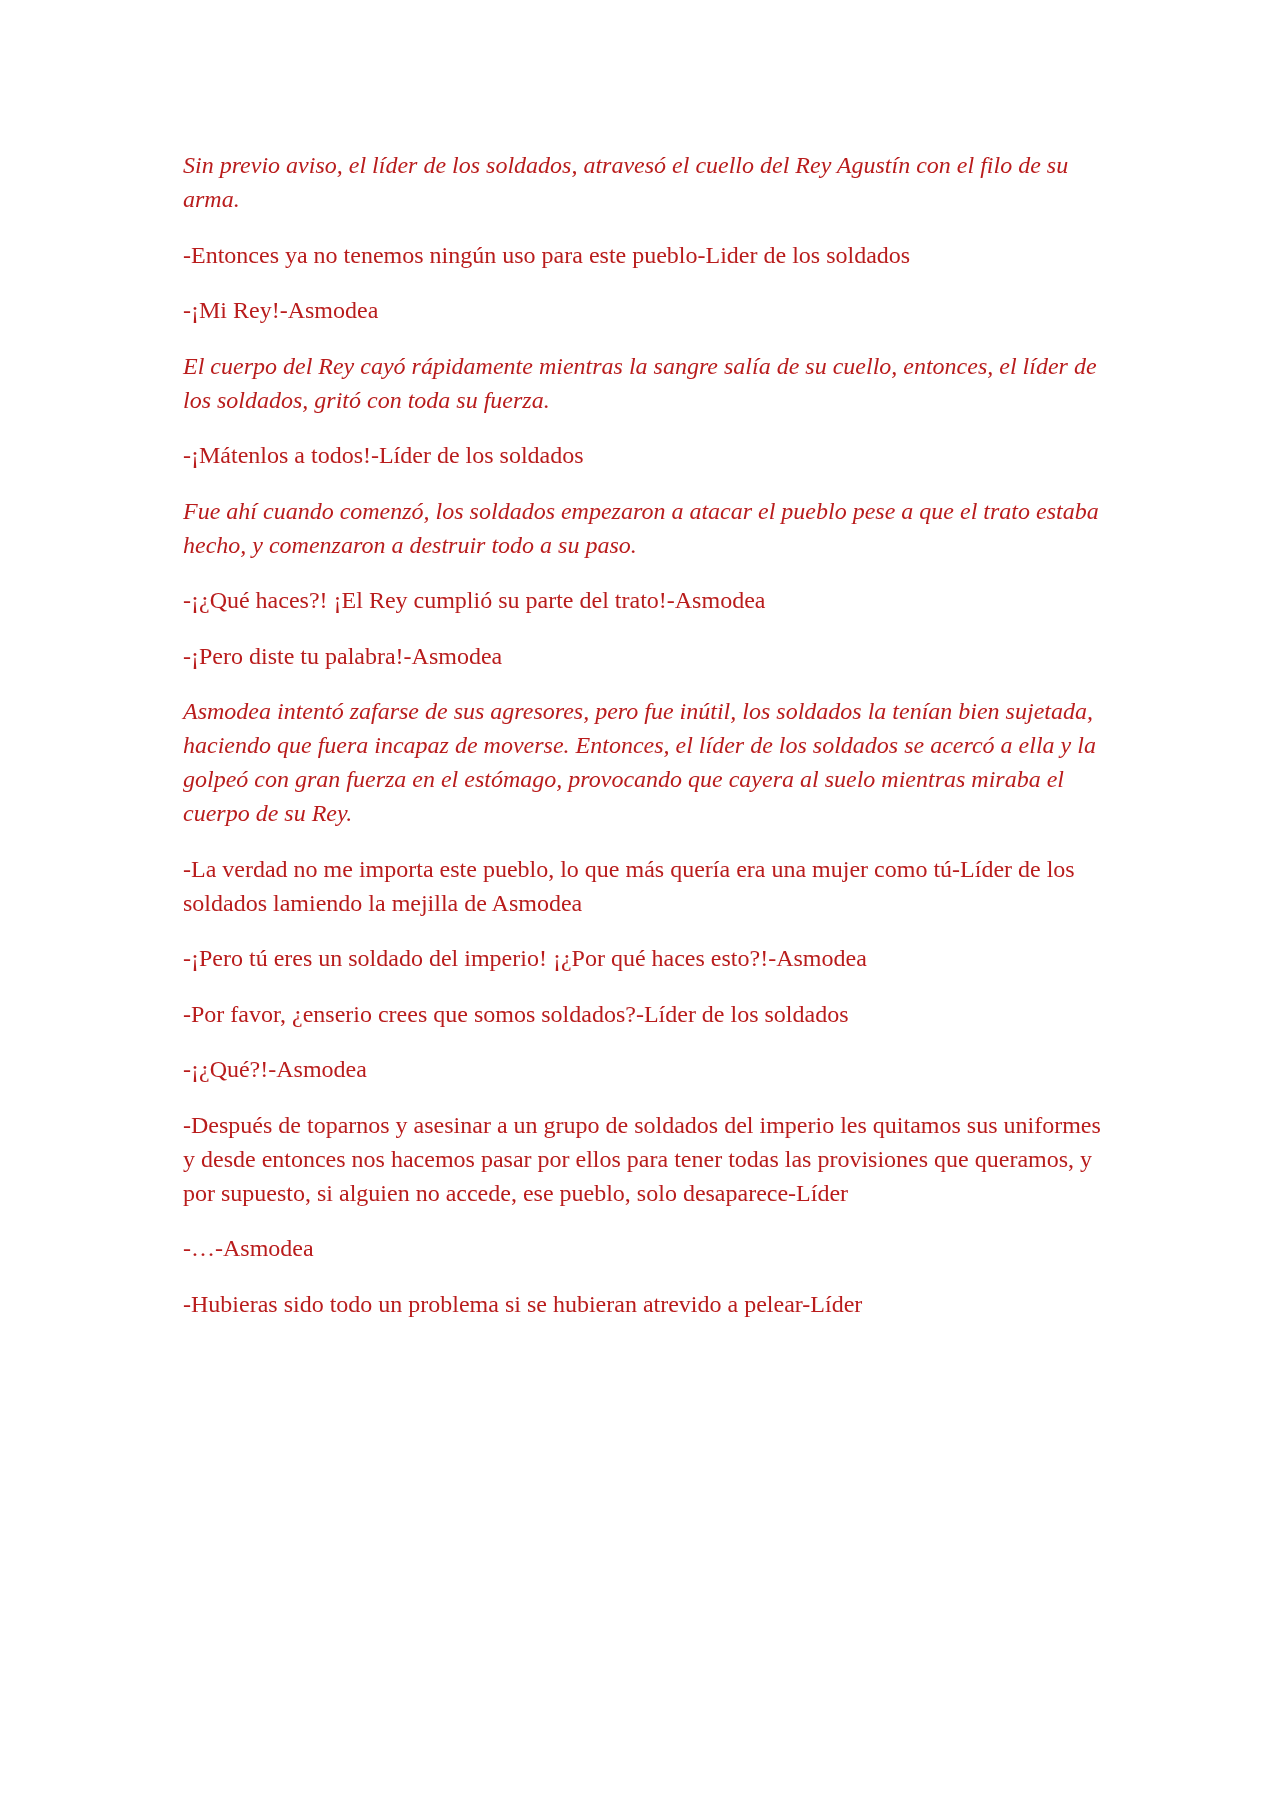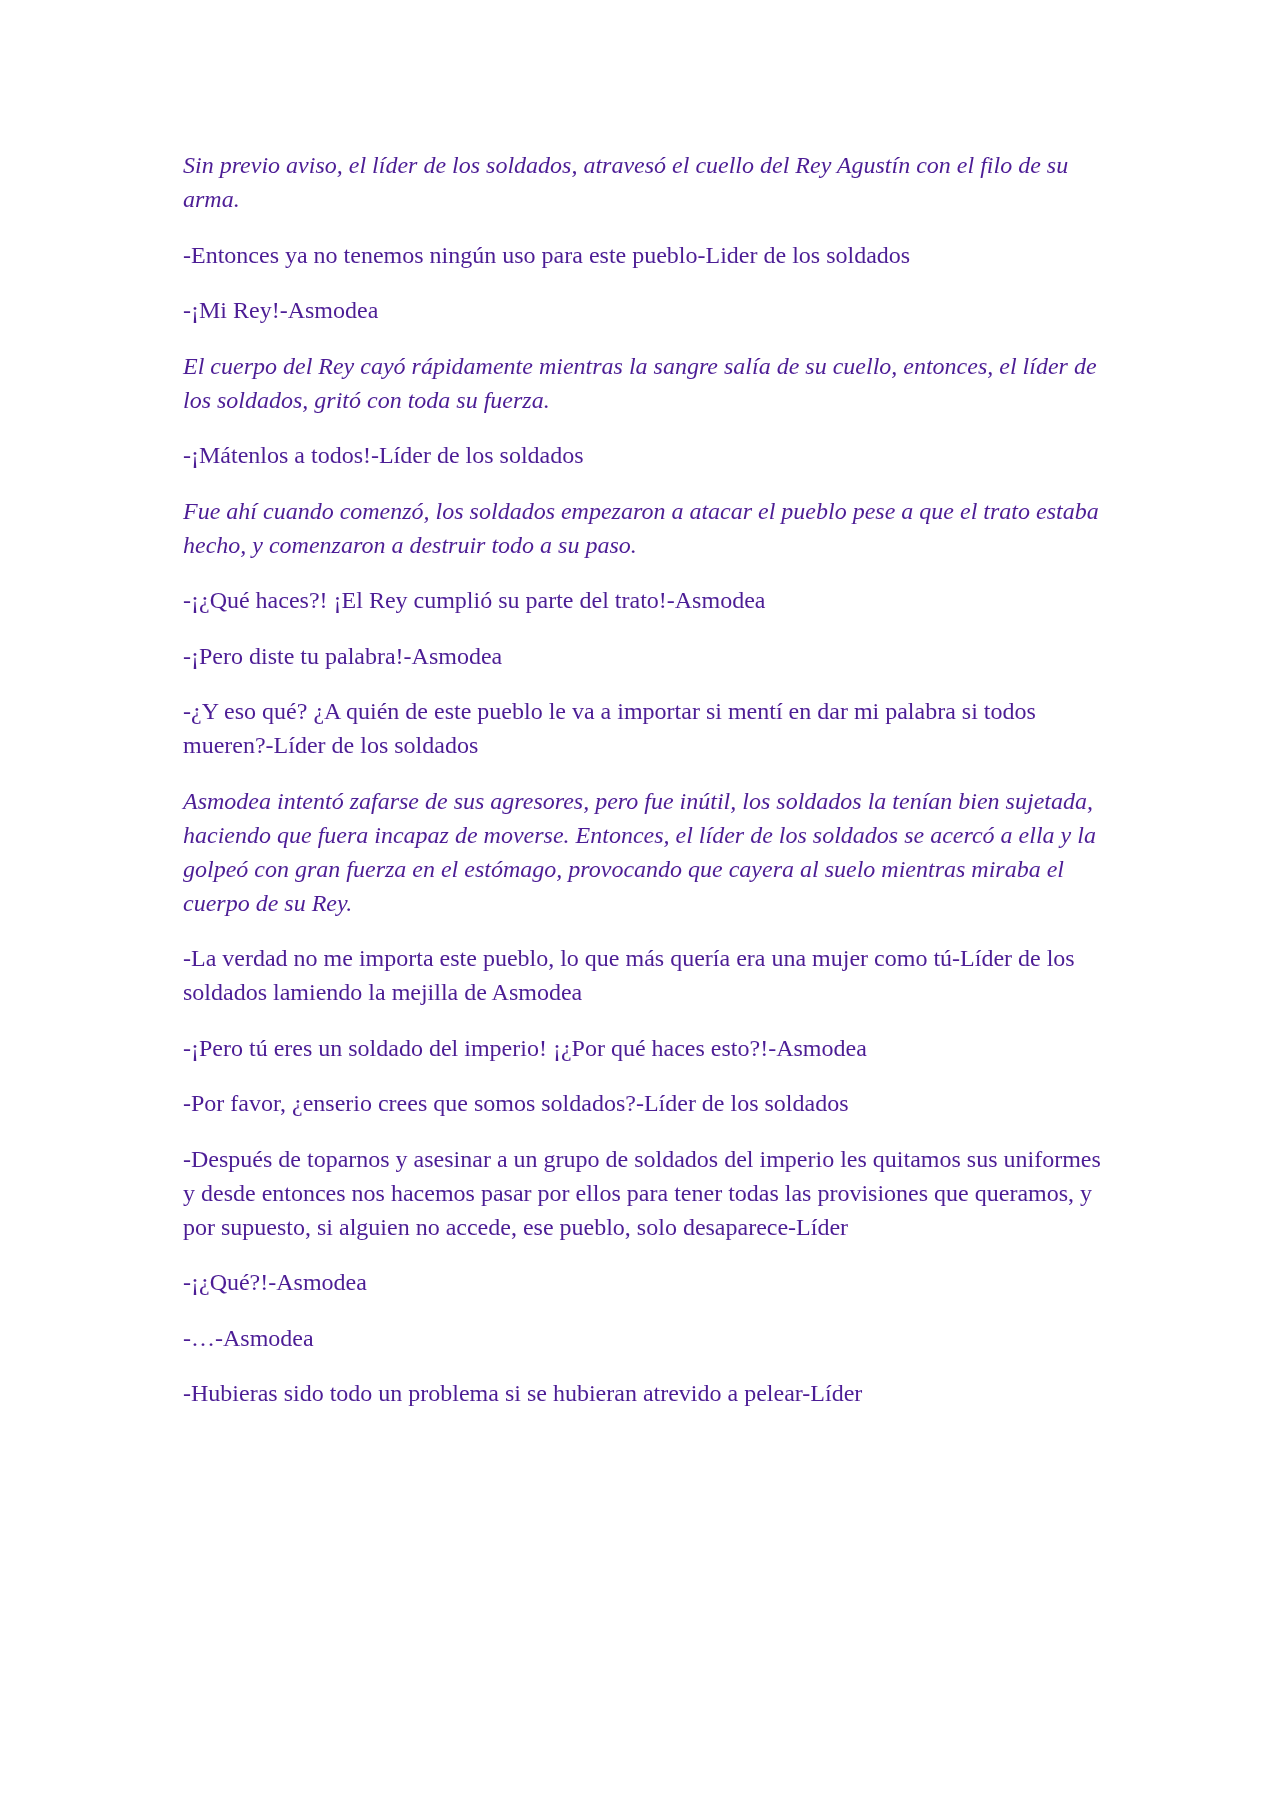--- a/index.html
+++ b/index.html
@@ -5,39 +5,38 @@
   html, body { margin: 0; padding: 0; background: #ffffff; }
   body { width: 1280px; height: 1810px; position: relative; overflow: hidden; }
   .page {
     position: absolute;
     left: 183px;
     top: 148px;
     width: 920px;
     font-family: "Liberation Serif", "DejaVu Serif", serif;
     font-size: 24px;
     line-height: 34px;
-    color: #4c1d95;
+    color: #b91c1c;
   }
   .para { margin: 0 0 21.5px 0; }
   .para.narration { font-style: italic; }
 </style>
 </head>
 <body>
 
 <div class="page">
   <p class="para narration">Sin previo aviso, el líder de los soldados, atravesó el cuello del Rey Agustín con el filo de su arma.</p>
   <p class="para">-Entonces ya no tenemos ningún uso para este pueblo-Lider de los soldados</p>
   <p class="para">-¡Mi Rey!-Asmodea</p>
   <p class="para narration">El cuerpo del Rey cayó rápidamente mientras la sangre salía de su cuello, entonces, el líder de los soldados, gritó con toda su fuerza.</p>
   <p class="para">-¡Mátenlos a todos!-Líder de los soldados</p>
   <p class="para narration">Fue ahí cuando comenzó, los soldados empezaron a atacar el pueblo pese a que el trato estaba hecho, y comenzaron a destruir todo a su paso.</p>
   <p class="para">-¡¿Qué haces?! ¡El Rey cumplió su parte del trato!-Asmodea</p>
   <p class="para">-¡Pero diste tu palabra!-Asmodea</p>
-  <p class="para">-¿Y eso qué? ¿A quién de este pueblo le va a importar si mentí en dar mi palabra si todos mueren?-Líder de los soldados</p>
   <p class="para narration">Asmodea intentó zafarse de sus agresores, pero fue inútil, los soldados la tenían bien sujetada, haciendo que fuera incapaz de moverse. Entonces, el líder de los soldados se acercó a ella y la golpeó con gran fuerza en el estómago, provocando que cayera al suelo mientras miraba el cuerpo de su Rey.</p>
   <p class="para">-La verdad no me importa este pueblo, lo que más quería era una mujer como tú-Líder de los soldados lamiendo la mejilla de Asmodea</p>
   <p class="para">-¡Pero tú eres un soldado del imperio! ¡¿Por qué haces esto?!-Asmodea</p>
   <p class="para">-Por favor, ¿enserio crees que somos soldados?-Líder de los soldados</p>
+  <p class="para">-¡¿Qué?!-Asmodea</p>
   <p class="para">-Después de toparnos y asesinar a un grupo de soldados del imperio les quitamos sus uniformes y desde entonces nos hacemos pasar por ellos para tener todas las provisiones que queramos, y por supuesto, si alguien no accede, ese pueblo, solo desaparece-Líder</p>
-  <p class="para">-¡¿Qué?!-Asmodea</p>
   <p class="para">-…-Asmodea</p>
   <p class="para">-Hubieras sido todo un problema si se hubieran atrevido a pelear-Líder</p>
 </div>
 
 </body></html>

